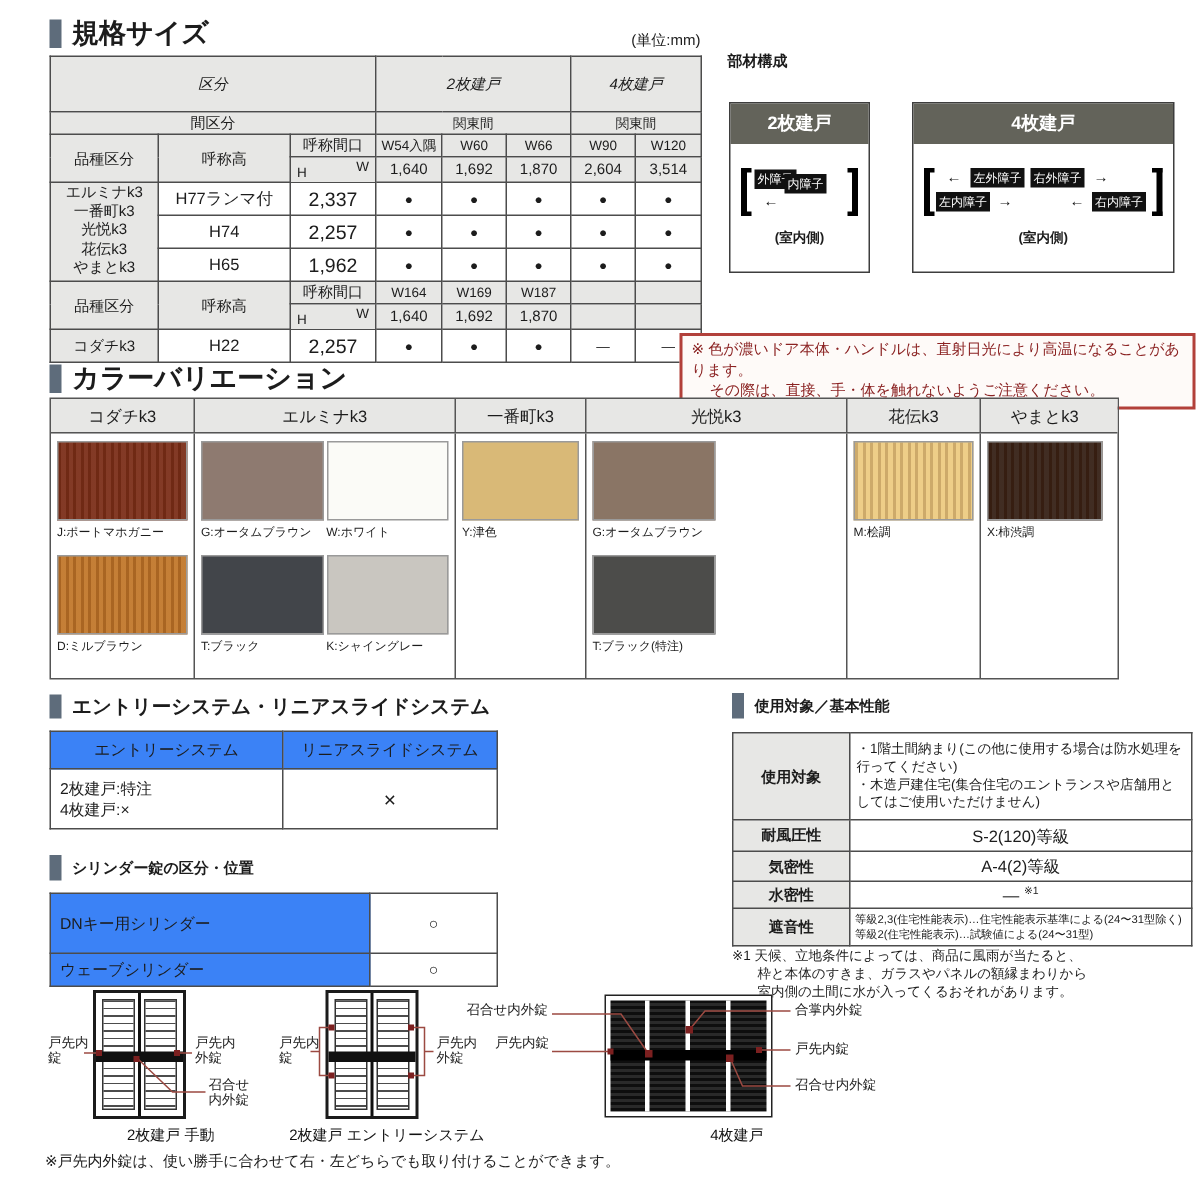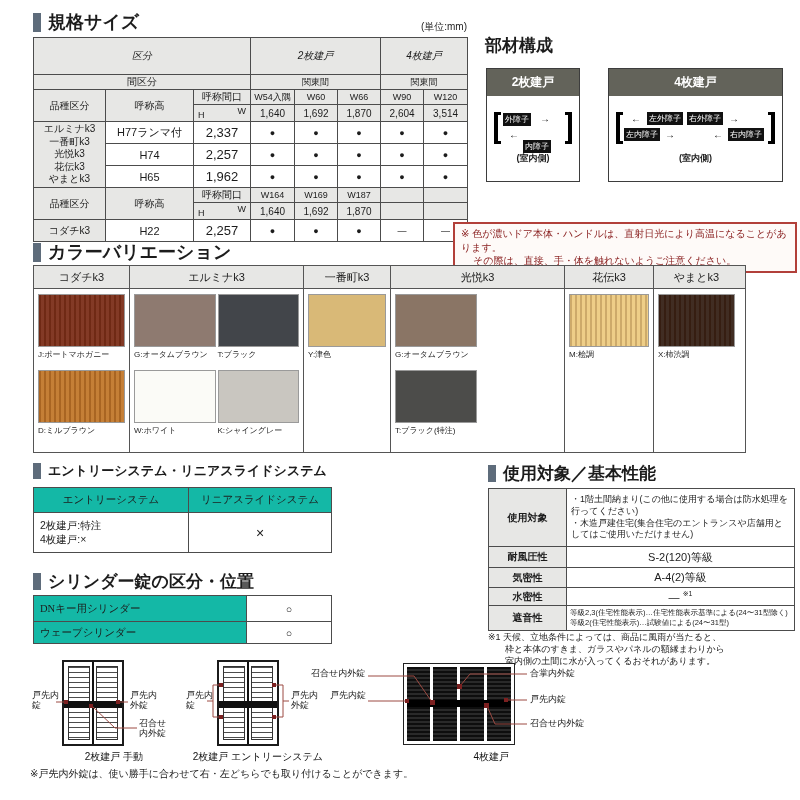--- a/index.html
+++ b/index.html
@@ -7,21 +7,21 @@
   body {
     position:relative; background:#ffffff; overflow:hidden;
     font-family:"Liberation Sans","DejaVu Sans",sans-serif; color:#1c1c1c;
   }
   .abs { position:absolute; }
 
   
   .sec-title { display:flex; align-items:center; gap:7px; font-weight:bold; }
   .sec-title .bar { width:8px; height:19px; background:#5e6c7b; }
   .t-lg { font-size:18px; }
-  .t-md { font-size:17px; }
+  .t-md { font-size:10px; }
   .t-sm { font-size:13px; }
 
   
   table.spec { border-collapse:collapse; table-layout:fixed; width:434px; }
   table.spec td {
     border:1px solid #4c4c4c; text-align:center; vertical-align:middle;
     font-size:10px; padding:0 1px; overflow:hidden;
   }
   table.spec .hdr { background:#e7e7e5; }
   table.spec .wlab { font-size:9px; }
@@ -66,21 +66,21 @@
   .pal-col:first-child { border-left:none; }
   .pal-col.two { grid-template-columns:1fr 1fr; column-gap:2px; }
   .sw .chipc { height:53px; border:1px solid #9a9a9a; }
   .sw .lbl { font-size:8px; margin-top:2px; white-space:nowrap; }
   .grain { background-image:repeating-linear-gradient(to right,
     rgba(60,20,0,0.18) 0 2px, rgba(255,255,255,0.06) 2px 5px); }
 
   
   table.mini { border-collapse:collapse; table-layout:fixed; }
   table.mini td { border:1px solid #4c4c4c; font-size:10.5px; vertical-align:middle; }
-  .mini .hdr { background:#14b8a6; text-align:center;font-family:Liberation Serif, serif; }
+  .mini .hdr { background:#3b82f6; text-align:center; }
   .mini .ctr { text-align:center; }
 
   
   table.perf { border-collapse:collapse; table-layout:fixed; width:307px; }
   table.perf td { border:1px solid #4c4c4c; vertical-align:middle; }
   table.perf td.lab { background:#e7e7e5; width:78px; text-align:center;
     font-size:10px; font-weight:bold; }
   .perf .val { font-size:11px; text-align:center; }
   .perf .usage { font-size:9px; line-height:1.3; padding:3px 4px; }
   .perf .tiny { font-size:7.5px; line-height:1.35; padding:2px 3px; }
@@ -229,21 +229,21 @@
 
 <div class="abs t-md" style="left:485px; top:34px; font-weight:bold;">部材構成</div>
 
 <div class="combox" style="left:486px; top:68px; width:94px; height:114px;">
   <div class="chead" style="background-color: rgb(99, 99, 90);">2枚建戸</div>
   <div class="cbody">
     <div class="jamb jambL" style="left:7px; top:16px;"></div>
     <div class="chip" style="left:16px; top:17px;">外障子</div>
     <div class="arr" style="left:53px; top:17px;">→</div>
     <div class="arr" style="left:22px; top:33px;">←</div>
-    <div class="chip" style="left:36px; top:44px;">内障子</div>
+    <div class="chip" style="left:36px; top:20px;">内障子</div>
     <div class="jamb jambR" style="right:7px; top:16px;"></div>
     <div class="room" style="top:56px;">(室内側)</div>
   </div>
 </div>
 
 <div class="combox" style="left:608px; top:68px; width:175px; height:114px;">
   <div class="chead" style="background-color: rgb(99, 99, 90);">4枚建戸</div>
   <div class="cbody">
     <div class="jamb jambL" style="left:7px; top:16px;"></div>
     <div class="arr" style="left:22px; top:17px;">←</div>
@@ -288,26 +288,26 @@
         <div class="chipc grain" style="background-color: rgb(193, 119, 42);"></div>
         <div class="lbl">D:ミルブラウン</div>
       </div>
     </div>
     <div class="pal-col two">
       <div class="sw">
         <div class="chipc" style="background-color: rgb(142, 122, 112);"></div>
         <div class="lbl">G:オータムブラウン</div>
       </div>
       <div class="sw">
+        <div class="chipc" style="background-color: rgb(251, 251, 247);"></div>
+        <div class="lbl">W:ホワイト</div>
+      </div>
+      <div class="sw">
         <div class="chipc" style="background-color: rgb(66, 69, 74);"></div>
         <div class="lbl">T:ブラック</div>
-      </div>
-      <div class="sw">
-        <div class="chipc" style="background-color: rgb(251, 251, 247);"></div>
-        <div class="lbl">W:ホワイト</div>
       </div>
       <div class="sw">
         <div class="chipc" style="background-color: rgb(201, 198, 192);"></div>
         <div class="lbl">K:シャイングレー</div>
       </div>
     </div>
     <div class="pal-col">
       <div class="sw">
         <div class="chipc" style="background-color: rgb(217, 185, 119);"></div>
         <div class="lbl">Y:津色</div>
@@ -368,21 +368,21 @@
 <div class="abs sec-title t-md" style="left:33px; top:570px;">
   <span class="bar" style="height: 17px; background-color: rgb(94, 108, 123);"></span>
   <span>シリンダー錠の区分・位置</span>
 </div>
 <table class="mini abs" style="left:33px; top:595px; width:298px;">
   <colgroup>
       <col style="width:213px">
       <col style="width:85px">
     </colgroup>
   <tbody>
-      <tr style="height:26px;">
+      <tr style="height:40px;">
     <td class="hdr" style="text-align:left; padding-left:6px;">DNキー用シリンダー</td>
     <td class="ctr">○</td>
   </tr>
   <tr style="height:22px;">
     <td class="hdr" style="text-align:left; padding-left:6px;">ウェーブシリンダー</td>
     <td class="ctr">○</td>
   </tr>
 </tbody>
   </table>
 

